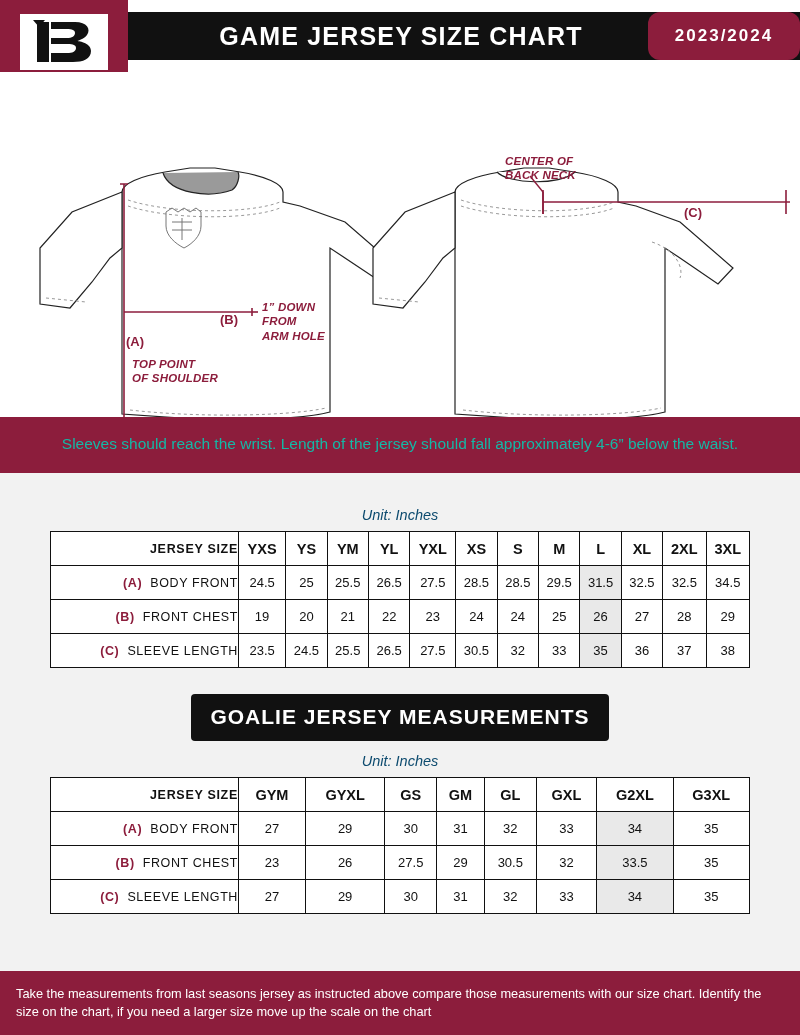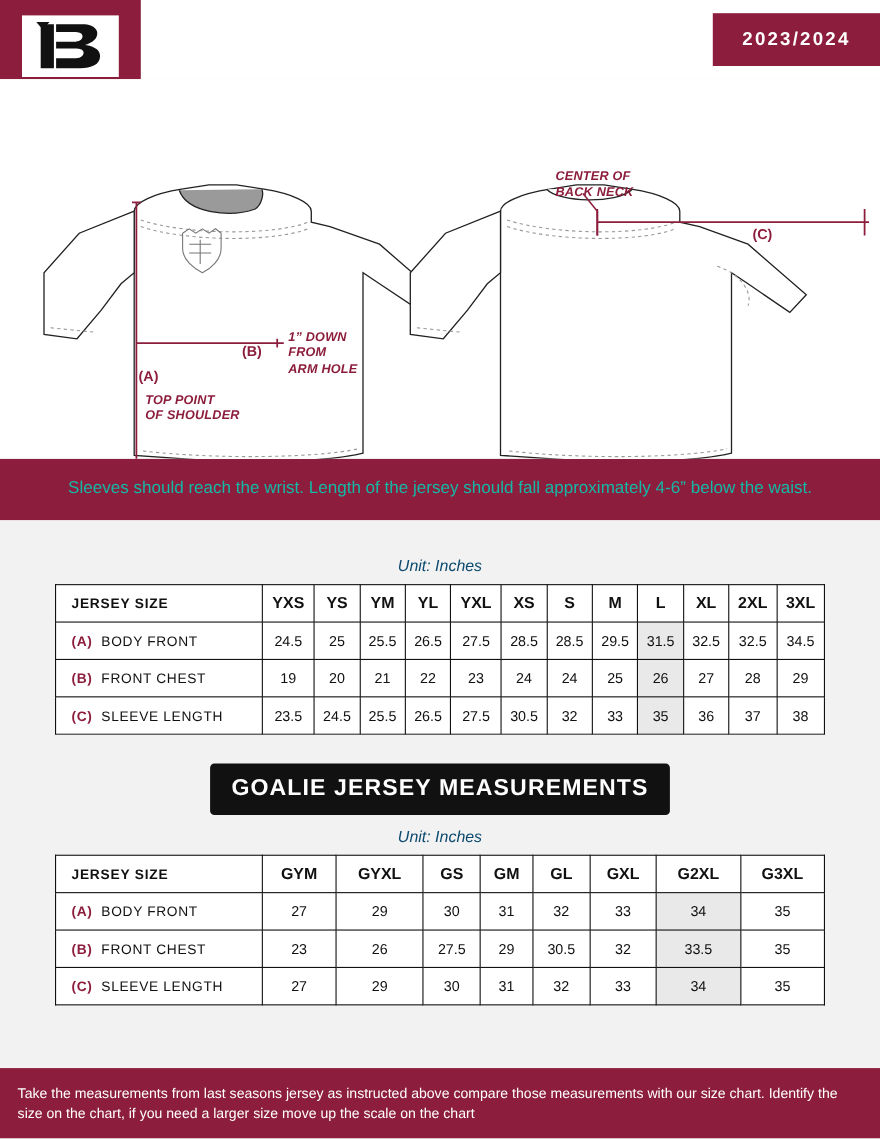--- a/index.html
+++ b/index.html
@@ -26,21 +26,21 @@
     position: absolute; left: 128px; top: 12px; right: 0; height: 48px;
     background: #111111; display: flex; align-items: center;
   }
   .title-bar .title {
     color: #ffffff; font-size: 25px; font-weight: bold; letter-spacing: 1.2px;
     margin-left: 24px; flex: 1; text-align: center; padding-right: 150px;
   }
   .season-box {
     position: absolute; right: 0; top: 12px; width: 152px; height: 48px;
     background: #8c1d3c; color: #ffffff; display: flex; align-items: center;
-    justify-content: center; font-size: 17px; font-weight: bold; letter-spacing: 2px;
+    justify-content: center; font-size: 17px; font-weight: bold; letter-spacing: 2px; border-radius: 12px;
   }
 
   
   .illus { position: relative; height: 345px; background: #ffffff; }
   .illus svg { display: block; }
   .callout {
     position: absolute; color: #8c1d3c; font-size: 11.5px; font-style: italic;
     font-weight: bold; line-height: 1.25; letter-spacing: .2px;
   }
   .label-letter {
@@ -72,21 +72,21 @@
   }
   table td, table th { border: 1px solid #111; text-align: center; }
   .tbl-player { width: 700px; }
   .tbl-player td, .tbl-player th { height: 34px; }
   .tbl-goalie { width: 700px; }
   .tbl-goalie td, .tbl-goalie th { height: 34px; }
   .row-head-cell {
     text-align: left; padding-left: 10px; font-size: 12.5px; letter-spacing: .6px;
     white-space: nowrap;
   }
-  .rowlabel { width: 188px; text-align: left; padding-left: 14px; }
+  .rowlabel { width: 188px; text-align: right; padding-left: 14px; }
   .ltr { color: #8c1d3c; font-weight: bold; margin-right: 8px; }
   .hdr-size { font-size: 12.5px; letter-spacing: .7px; }
   .col-head { font-weight: bold; font-size: 14.5px; }
   .hl { background: #e9e9e9; }
 
   
   .footer {
     position: absolute; left: 0; bottom: 0; width: 800px; height: 64px;
     display: flex;
   }
@@ -120,20 +120,23 @@
   </svg>
 
   <div class="header">
     <div class="header-left-block"></div>
     <div class="logo-box">
       <svg class="logo-b" width="70" height="46" viewBox="0 0 70 46">
         <path d="M8 3 L20 3 L20 43 L8 43 Z" fill="#111"></path>
         <path d="M22 3 L46 3 C58 3 62 10 58 16 C55 20 48 22 48 22 C48 22 62 23 62 32 C62 40 54 43 44 43 L22 43 L22 34 L40 34 C45 34 47 31 47 29 C47 26 44 25 39 25 L22 25 L22 19 L38 19 C43 19 46 17 46 14 C46 11 43 10 38 10 L22 10 Z" fill="#111"></path>
         <path d="M4 1 L16 1 L10 8 Z" fill="#111"></path>
       </svg>
+    </div>
+    <div class="title-bar">
+      <span class="title">GAME JERSEY SIZE CHART</span>
     </div>
     <div class="season-box">2023/2024</div>
   </div>
 
   <div class="illus">
     <svg width="800" height="345" viewBox="0 0 800 345">
       <g fill="#ffffff" stroke="#222" stroke-width="1.2">
 
         <path d="M122 120 C122 112 140 104 165 100 L190 96 L215 96 L240 100 C265 104 283 112 283 120
                  L283 130 L300 134 L345 150 L398 196 L384 212 L345 186 L330 176 L330 340

